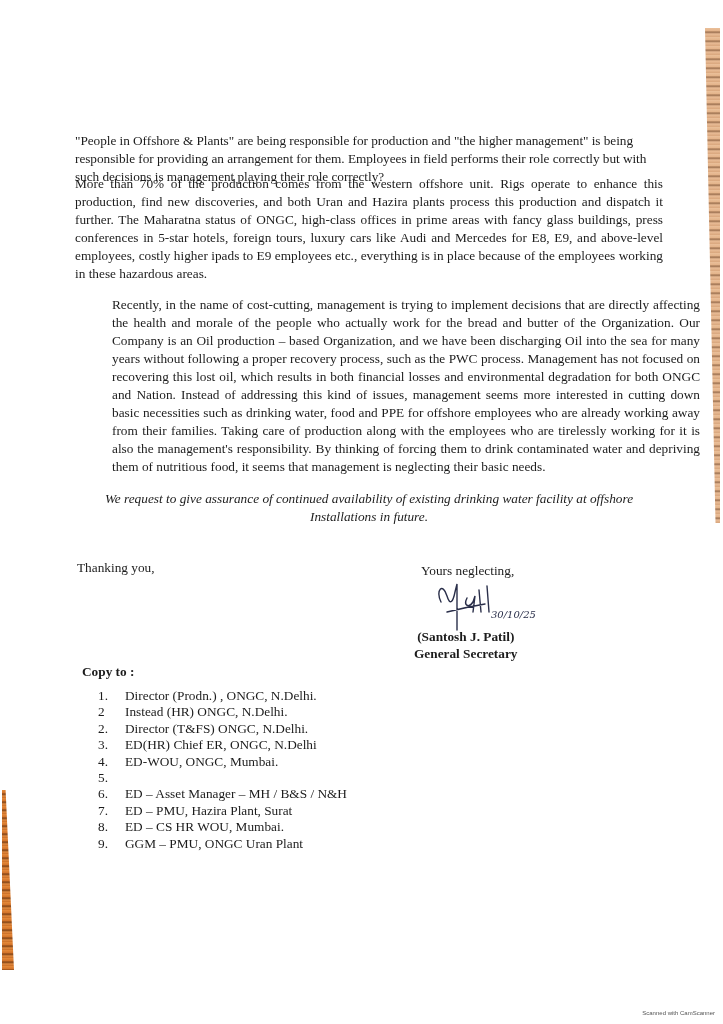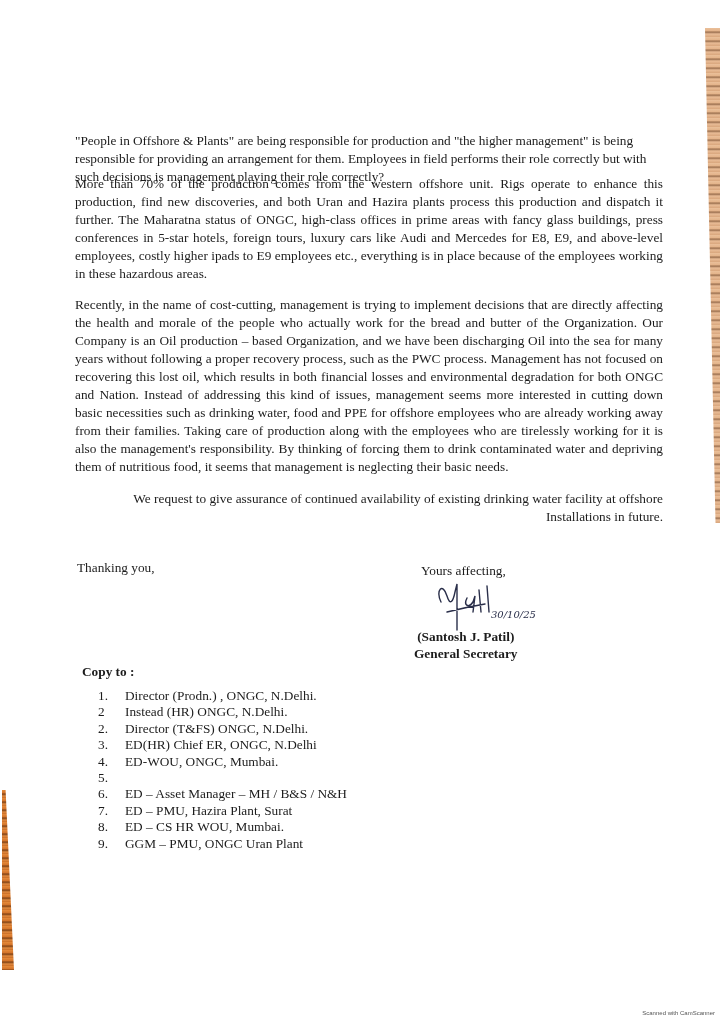--- a/index.html
+++ b/index.html
@@ -10,22 +10,22 @@
     color:#1c1c1c;
   }
   .page { position:absolute; left:0; top:0; width:723px; height:1024px; }
   .para {
     position:absolute; left:75px; width:588px;
     font-size:13.3px; line-height:18px;
     margin:0; text-align:justify;
   }
   .p1 { top:132px; text-align:left; letter-spacing:-0.05px; }
   .p2 { top:175px; }
-  .p3 { top:296px; }
-  .p4 { top:490px; text-align:right; }
+  .p3 { top:296px;margin-left:37px; }
+  .p4 { top:490px; text-align:center;font-style:italic; }
   .thanks { position:absolute; left:77px; top:536px; font-size:13.3px;margin-top:24px; }
   .yours { position:absolute; left:421px; top:563px; font-size:13.3px; }
   .sig { position:absolute; left:433px; top:582px; width:110px; height:52px; }
   .signame { position:absolute; left:414px; top:628px; font-size:13.3px; font-weight:bold; line-height:17px; text-align:center; }
   .copy-title { position:absolute; left:82px; top:664px; font-size:13.3px; font-weight:bold; }
   .copy-list { position:absolute; left:98px; top:688px; margin:0; padding:0; list-style:none; font-size:13.3px; line-height:16.4px; }
   .copy-list li { display:flex; }
   .copy-list .num { display:inline-block; width:27px; }
   .edge-right {
     position:absolute; right:3px; top:28px; width:15px; height:495px;
@@ -46,21 +46,21 @@
 <div class="page">
   <div class="edge-right"></div>
   <div class="edge-left"></div>
 
   <p class="para p1">"People in Offshore &amp; Plants" are being responsible for production and "the higher management" is being responsible for providing an arrangement for them. Employees in field performs their role correctly but with such decisions is management playing their role correctly?</p>
   <p class="para p2">More than 70% of the production comes from the western offshore unit. Rigs operate to enhance this production, find new discoveries, and both Uran and Hazira plants process this production and dispatch it further. The Maharatna status of ONGC, high-class offices in prime areas with fancy glass buildings, press conferences in 5-star hotels, foreign tours, luxury cars like Audi and Mercedes for E8, E9, and above-level employees, costly higher ipads to E9 employees etc., everything is in place because of the employees working in these hazardous areas.</p>
   <p class="para p3">Recently, in the name of cost-cutting, management is trying to implement decisions that are directly affecting the health and morale of the people who actually work for the bread and butter of the Organization. Our Company is an Oil production – based Organization, and we have been discharging Oil into the sea for many years without following a proper recovery process, such as the PWC process. Management has not focused on recovering this lost oil, which results in both financial losses and environmental degradation for both ONGC and Nation. Instead of addressing this kind of issues, management seems more interested in cutting down basic necessities such as drinking water, food and PPE for offshore employees who are already working away from their families. Taking care of production along with the employees who are tirelessly working for it is also the management's responsibility. By thinking of forcing them to drink contaminated water and depriving them of nutritious food, it seems that management is neglecting their basic needs.</p>
   <p class="para p4">We request to give assurance of continued availability of existing drinking water facility at offshore Installations in future.</p>
 
   <div class="thanks">Thanking you,</div>
-  <div class="yours">Yours affecting,</div>
+  <div class="yours">Yours neglecting,</div>
 
   <svg class="sig" viewBox="0 0 110 52">
     <path d="M8 20 C2 8, 10 0, 14 14 C17 24, 20 20, 22 10 L24 2 L24 48 M14 30 C30 26, 40 24, 52 22 M34 16 C30 24, 36 26, 40 20 L42 14 L40 30 M46 8 L48 30 M54 4 L56 30" stroke="#2a2f4a" stroke-width="1.4" fill="none" stroke-linecap="round"></path>
     <text x="58" y="36" font-size="10" fill="#2a2f4a" font-style="italic" font-family="DejaVu Serif, serif">30/10/25</text>
   </svg>
 
   <div class="signame">
     <div>(Santosh J. Patil)</div>
     <div>General Secretary</div>
   </div>

